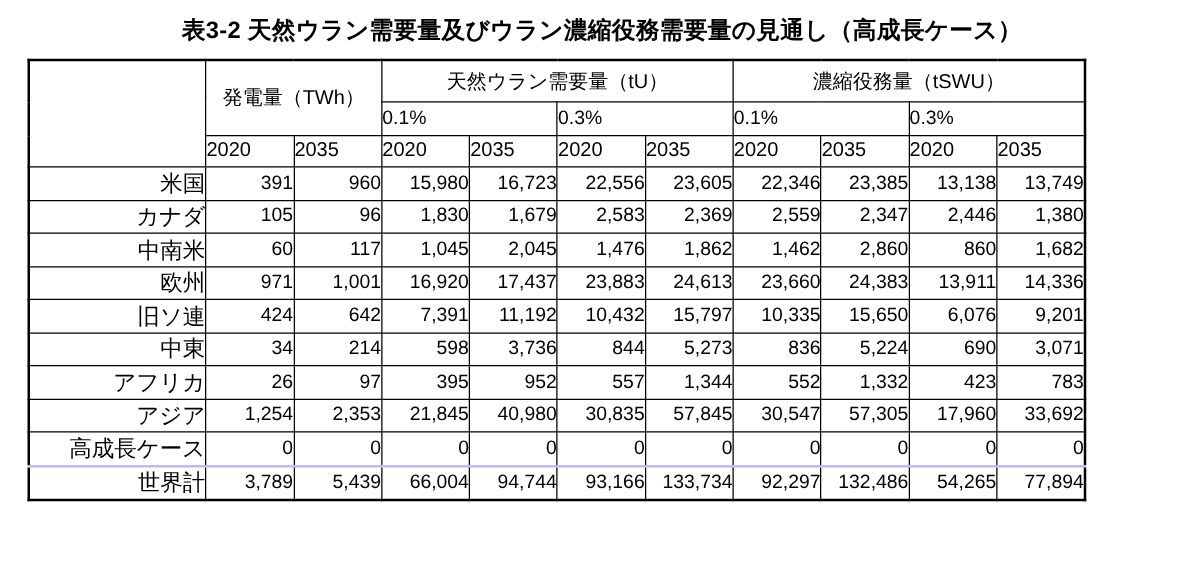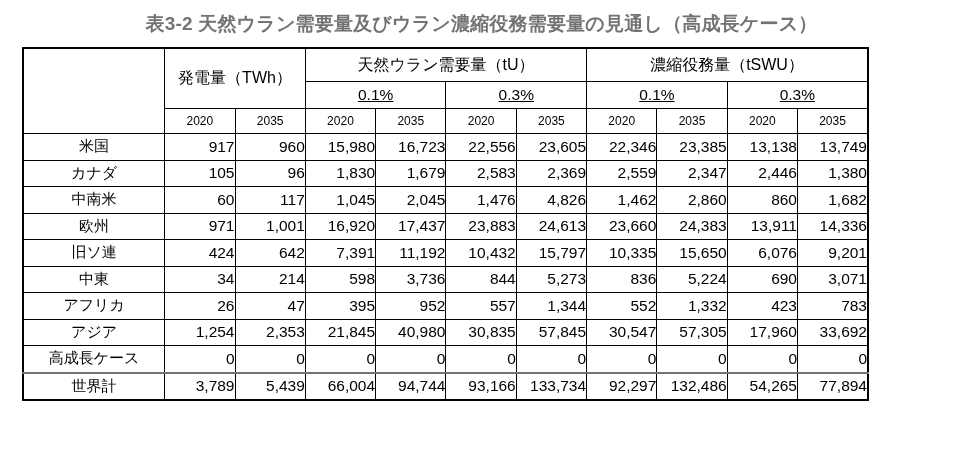--- a/index.html
+++ b/index.html
@@ -20,21 +20,21 @@
     height: 467px;
     box-sizing: border-box;
   }
   #title {
     text-align: center;
     font-size: 19px;
     font-weight: bold;
     letter-spacing: 0.2px;
     padding-top: 11px;
     padding-bottom: 10px;
-    color: #737373;
+    color: #000000;
   }
   #table-wrap {
     padding: 0 22px;
   }
   table.data {
     border-collapse: collapse;
     width: 847px;
     table-layout: fixed;
     font-size: 15.5px;
   }
@@ -48,51 +48,48 @@
   table.data {
     border: 2px solid #000;
   }
   .hdr-group {
     text-align: center;
     font-size: 16px;
     height: 32px;
     vertical-align: middle;
   }
   .hdr-pct {
-    text-align: center;
     font-size: 15.5px;
     height: 26px;
     vertical-align: middle;
-    text-decoration: underline;
   }
   .hdr-year {
-    text-align: center;
-    font-size: 12px;
+    font-size: 16px;
     height: 24px;
     vertical-align: middle;
   }
   .region {
-    text-align: center;
+    text-align: right;
     padding-left: 6px;
-    font-size: 15px;
+    font-size: 18px;
     height: 25.5px;
     vertical-align: middle;
     white-space: nowrap;
     margin-top: 18px;
   }
   .num {
     text-align: right;
     padding-right: 7px;
     font-size: 15.5px;
     height: 25.5px;
     vertical-align: middle;
     white-space: nowrap;
   }
   tr.total td {
-    border-top: 2px solid #737373;
+    border-top: 2px solid #c4b5fd;
   }
   td.sep-left {
     border-left: 2px solid #000;
     margin-left: 19px;
   }
   .col-region { width: 137px; }
   .col-num { width: 68px; }
   .corner { border-right: 2px solid #000; }
 </style>
 </head>
@@ -139,21 +136,21 @@
           <td class="hdr-year">2035</td>
           <td class="hdr-year sep-left">2020</td>
           <td class="hdr-year">2035</td>
           <td class="hdr-year">2020</td>
           <td class="hdr-year">2035</td>
         </tr>
       </thead>
       <tbody>
         <tr>
           <td class="region corner">米国</td>
-          <td class="num">917</td>
+          <td class="num">391</td>
           <td class="num">960</td>
           <td class="num sep-left">15,980</td>
           <td class="num">16,723</td>
           <td class="num">22,556</td>
           <td class="num">23,605</td>
           <td class="num sep-left">22,346</td>
           <td class="num">23,385</td>
           <td class="num">13,138</td>
           <td class="num">13,749</td>
         </tr>
@@ -170,21 +167,21 @@
           <td class="num">2,446</td>
           <td class="num">1,380</td>
         </tr>
         <tr>
           <td class="region corner">中南米</td>
           <td class="num">60</td>
           <td class="num">117</td>
           <td class="num sep-left">1,045</td>
           <td class="num">2,045</td>
           <td class="num">1,476</td>
-          <td class="num">4,826</td>
+          <td class="num">1,862</td>
           <td class="num sep-left">1,462</td>
           <td class="num">2,860</td>
           <td class="num">860</td>
           <td class="num">1,682</td>
         </tr>
         <tr>
           <td class="region corner">欧州</td>
           <td class="num">971</td>
           <td class="num">1,001</td>
           <td class="num sep-left">16,920</td>
@@ -218,21 +215,21 @@
           <td class="num">844</td>
           <td class="num">5,273</td>
           <td class="num sep-left">836</td>
           <td class="num">5,224</td>
           <td class="num">690</td>
           <td class="num">3,071</td>
         </tr>
         <tr>
           <td class="region corner">アフリカ</td>
           <td class="num">26</td>
-          <td class="num">47</td>
+          <td class="num">97</td>
           <td class="num sep-left">395</td>
           <td class="num">952</td>
           <td class="num">557</td>
           <td class="num">1,344</td>
           <td class="num sep-left">552</td>
           <td class="num">1,332</td>
           <td class="num">423</td>
           <td class="num">783</td>
         </tr>
         <tr>

